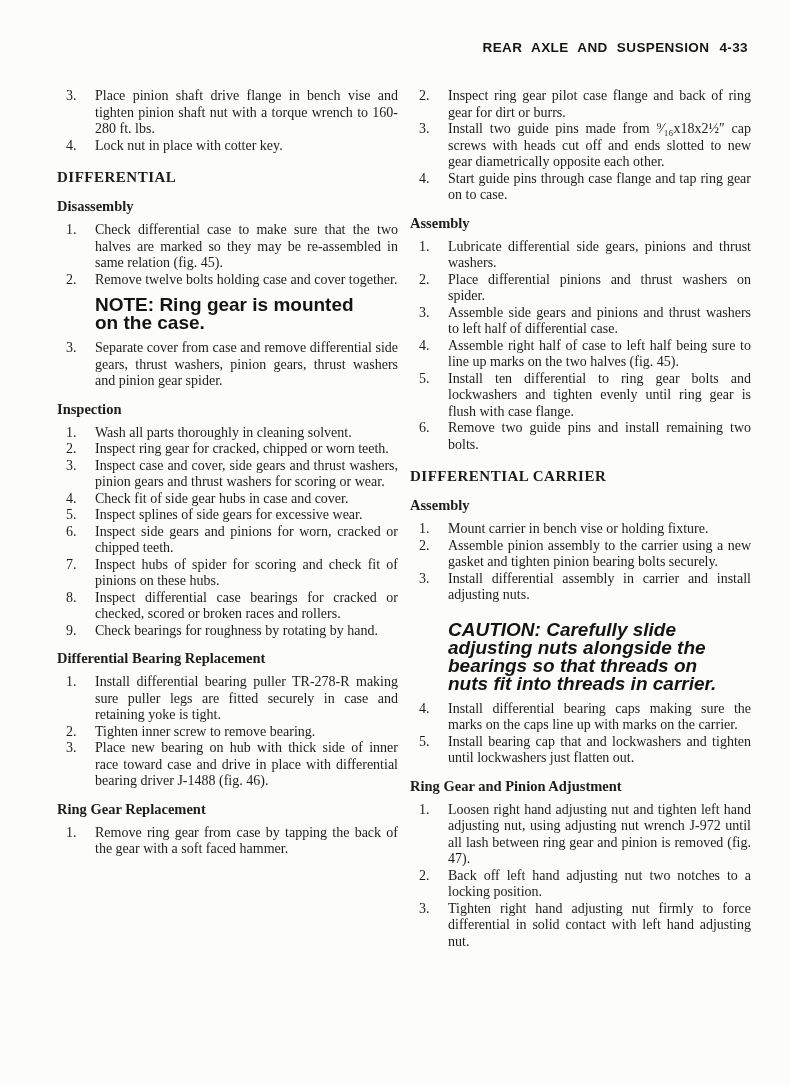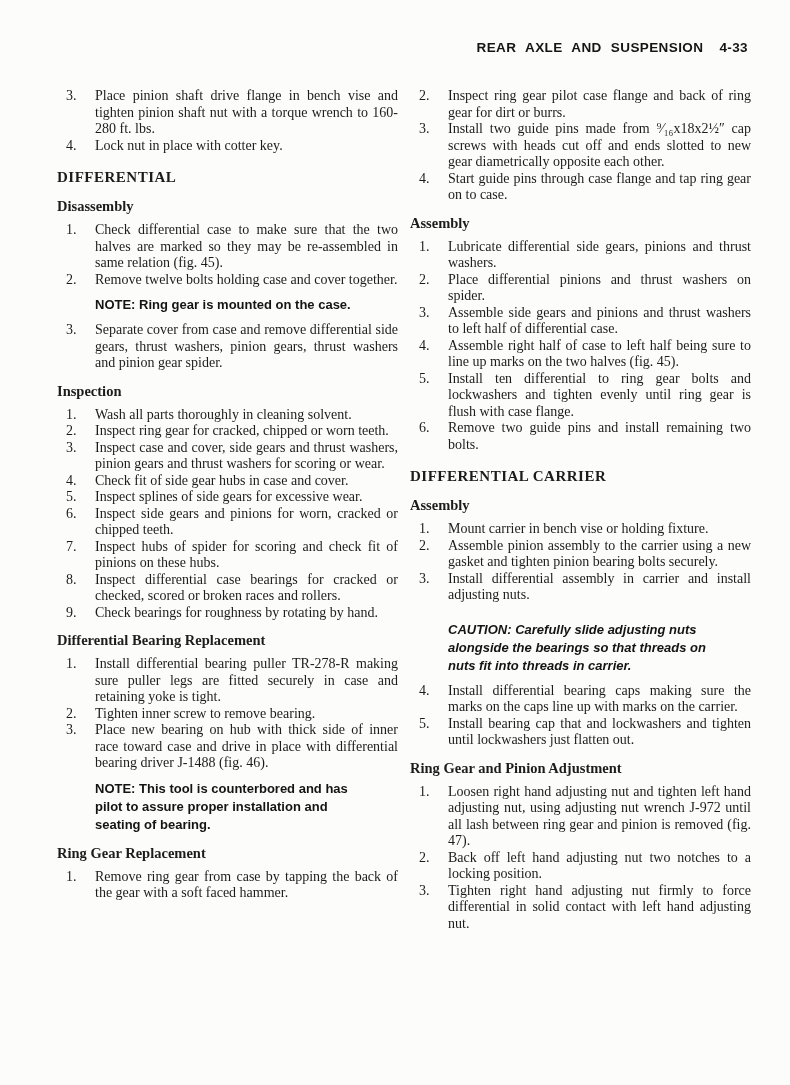--- a/index.html
+++ b/index.html
@@ -13,21 +13,21 @@
     background: #fcfcfa;
     color: #1c1c1c;
     font-family: "Liberation Serif", "DejaVu Serif", serif;
     overflow: hidden;
   }
   .page-header {
     position: absolute;
     top: 40px;
     right: 42px;
     display: flex;
-    gap: 16px;
+    gap: 10px;
     font-family: "Liberation Sans", "DejaVu Sans", sans-serif;
     font-weight: bold;
     font-size: 13.5px;
     letter-spacing: 0.4px;
     word-spacing: 5px;
     color: #151515;
   }
   .col {
     position: absolute;
     top: 88px;
@@ -61,21 +61,21 @@
   .item .num {
     position: absolute;
     left: 9px;
     top: 0;
     width: 24px;
     text-align: left;
   }
   .note, .caution {
     font-family: "Liberation Sans", "DejaVu Sans", sans-serif;
     font-weight: bold;
-    font-size: 13px;
+    font-size: 19px;
     line-height: 18px;
     margin: 8px 34px 8px 38px;
     text-align: left;
     color: #141414;
   }
   .caution {
     font-style: italic;
     margin-top: 17px;
   }
 </style>
@@ -103,21 +103,20 @@
     <div class="item"><span class="num">4.</span><span>Check fit of side gear hubs in case and cover.</span></div>
     <div class="item"><span class="num">5.</span><span>Inspect splines of side gears for excessive wear.</span></div>
     <div class="item"><span class="num">6.</span><span>Inspect side gears and pinions for worn, cracked or chipped teeth.</span></div>
     <div class="item"><span class="num">7.</span><span>Inspect hubs of spider for scoring and check fit of pinions on these hubs.</span></div>
     <div class="item"><span class="num">8.</span><span>Inspect differential case bearings for cracked or checked, scored or broken races and rollers.</span></div>
     <div class="item"><span class="num">9.</span><span>Check bearings for roughness by rotating by hand.</span></div>
     <div class="h2">Differential Bearing Replacement</div>
     <div class="item"><span class="num">1.</span><span>Install differential bearing puller TR-278-R making sure puller legs are fitted securely in case and retaining yoke is tight.</span></div>
     <div class="item"><span class="num">2.</span><span>Tighten inner screw to remove bearing.</span></div>
     <div class="item"><span class="num">3.</span><span>Place new bearing on hub with thick side of inner race toward case and drive in place with differential bearing driver J-1488 (fig. 46).</span></div>
-    <div class="note">NOTE: This tool is counterbored and has pilot to assure proper installation and seating of bearing.</div>
     <div class="h2">Ring Gear Replacement</div>
     <div class="item"><span class="num">1.</span><span>Remove ring gear from case by tapping the back of the gear with a soft faced hammer.</span></div>
   </div>
 <div class="col" id="col-right">
     <div class="item"><span class="num">2.</span><span>Inspect ring gear pilot case flange and back of ring gear for dirt or burrs.</span></div>
     <div class="item"><span class="num">3.</span><span>Install two guide pins made from ⁹⁄₁₆x18x2½″ cap screws with heads cut off and ends slotted to new gear diametrically opposite each other.</span></div>
     <div class="item"><span class="num">4.</span><span>Start guide pins through case flange and tap ring gear on to case.</span></div>
     <div class="h2">Assembly</div>
     <div class="item"><span class="num">1.</span><span>Lubricate differential side gears, pinions and thrust washers.</span></div>
     <div class="item"><span class="num">2.</span><span>Place differential pinions and thrust washers on spider.</span></div>

